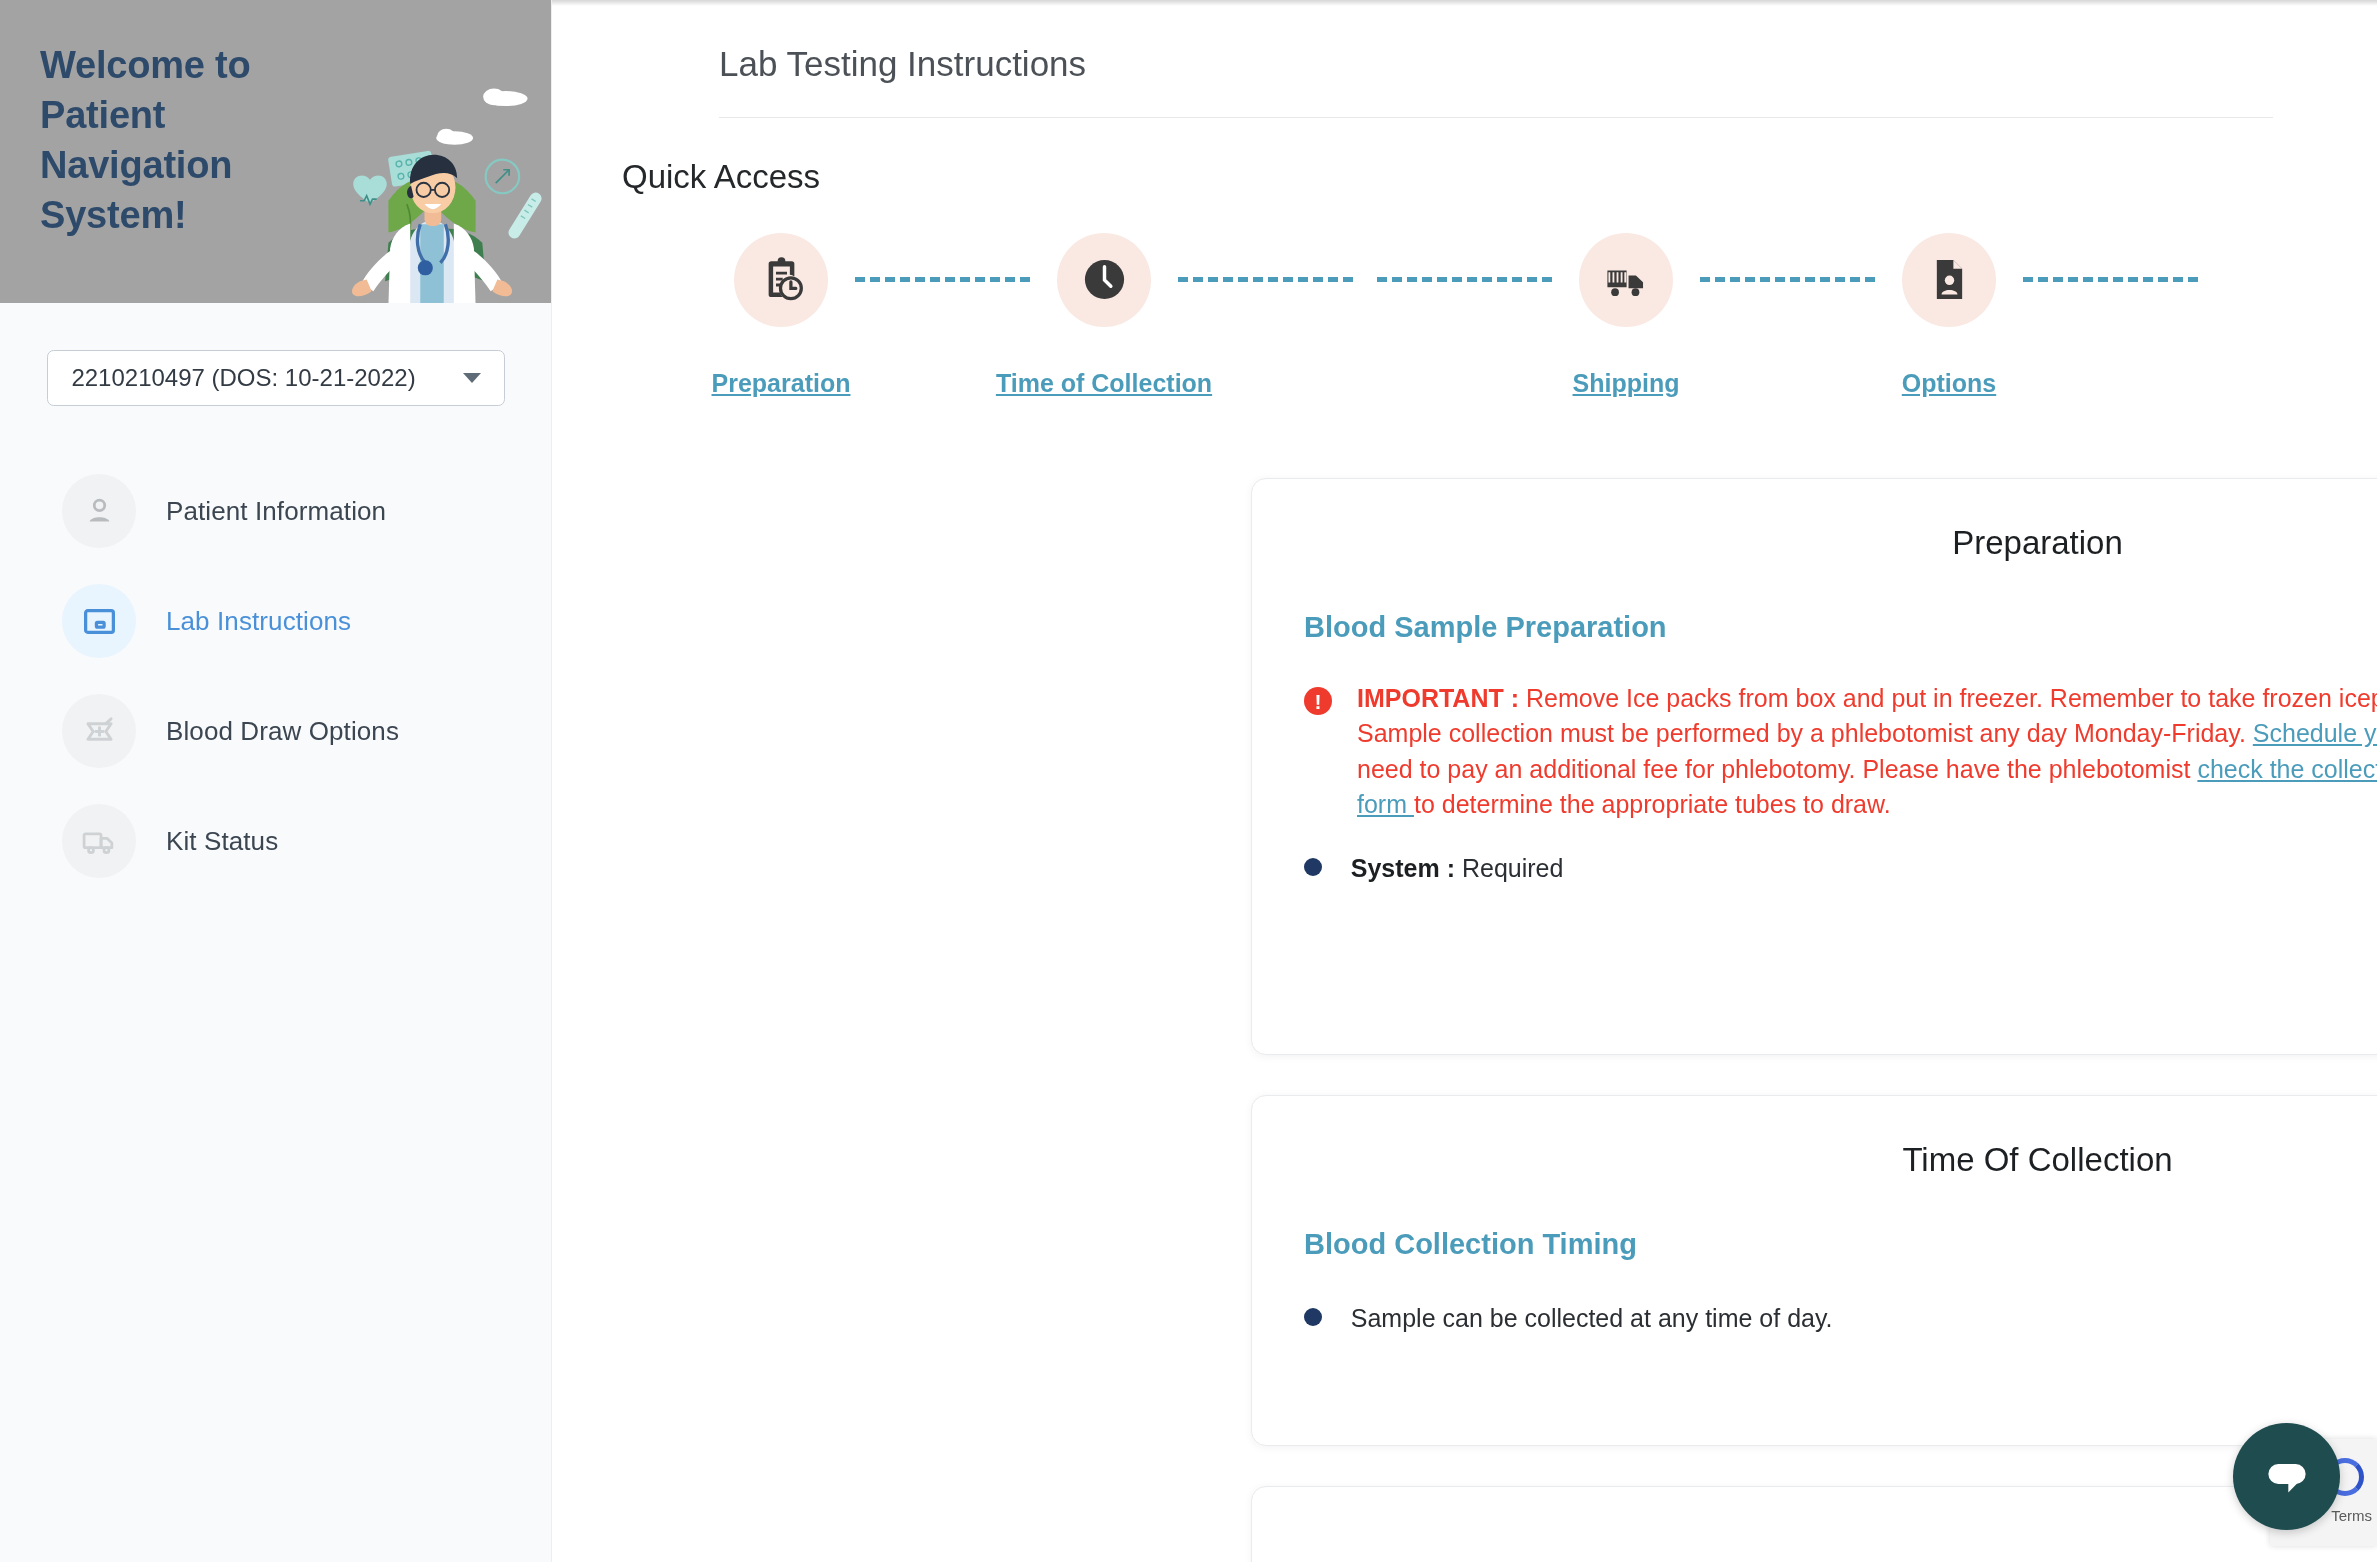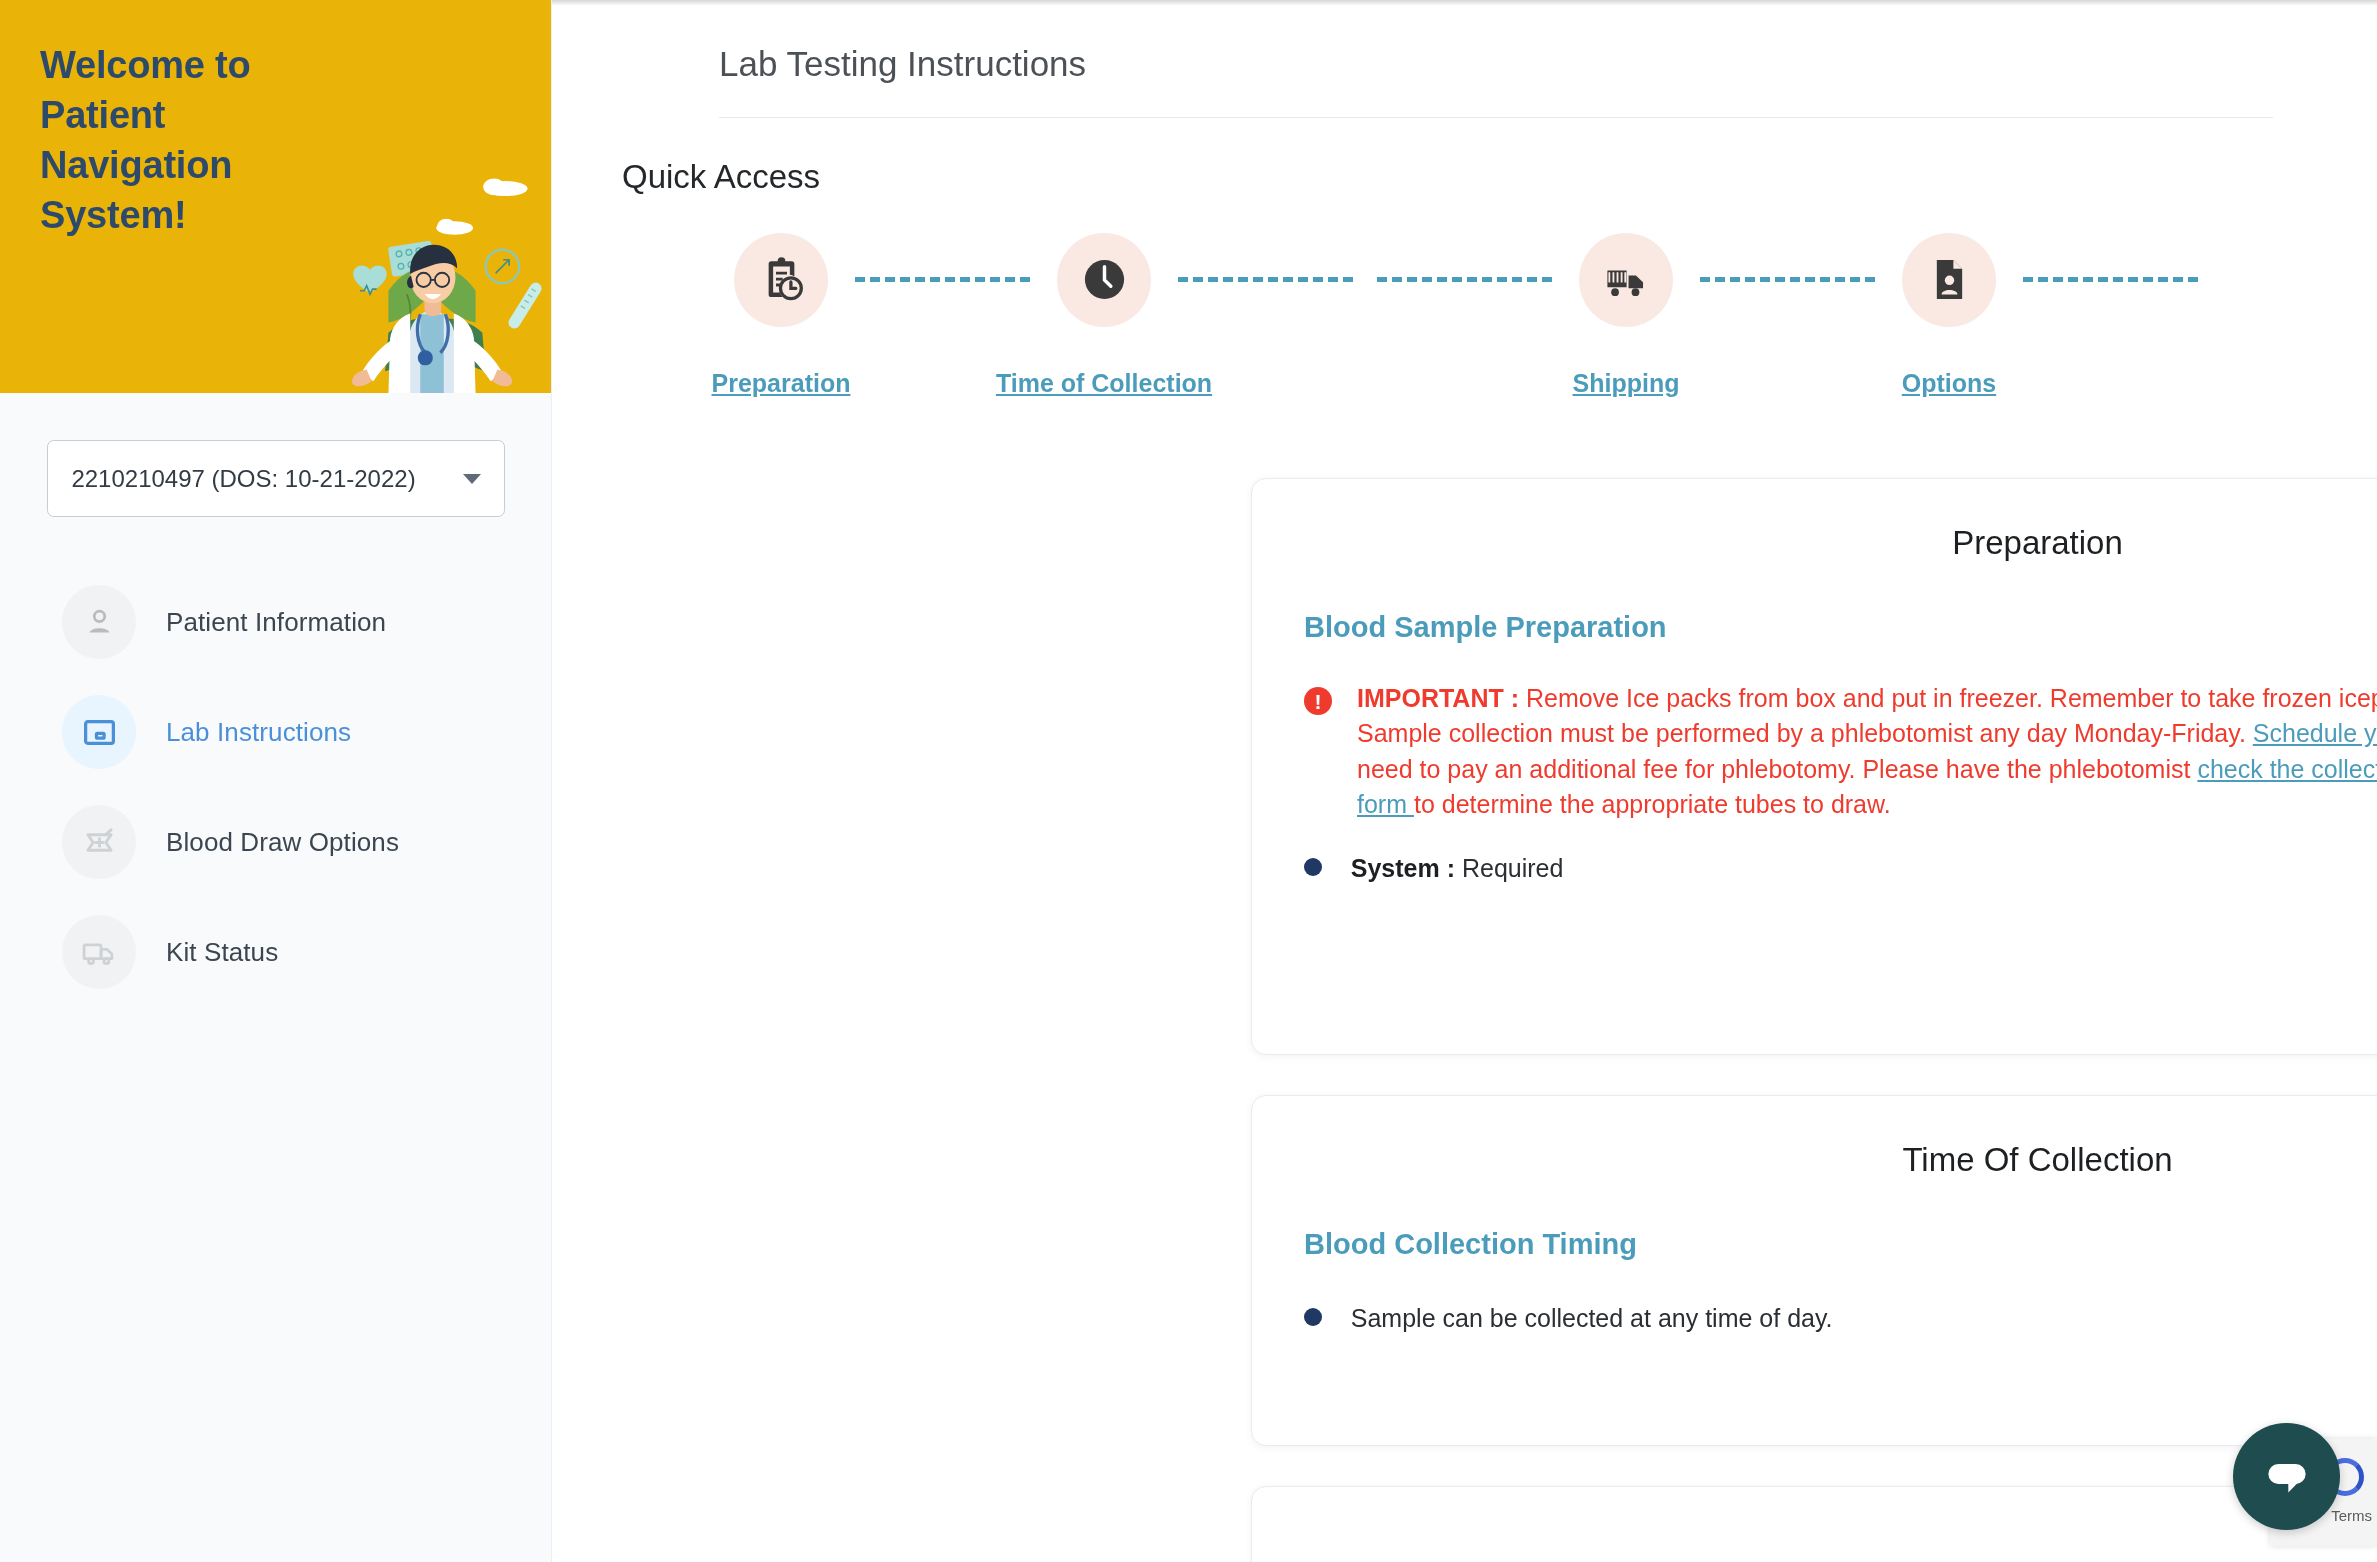--- a/index.html
+++ b/index.html
@@ -13,22 +13,22 @@
   .app { display: flex; width: 2377px; height: 1563px; position: relative; }
 
   
   .sidebar {
     width: 552px; min-width: 552px; height: 100%;
     background: #f8fafc;
     position: relative;
     border-right: 0.8px solid #eceff2;
   }
   .welcome-panel {
-    height: 393px;
-    background: #eab308;
+    height: 303px;
+    background: #a3a3a3;
     position: relative;
     overflow: hidden;
   }
   .welcome-title {
     position: absolute;
     left: 40px; top: 40px;
     width: 276px;
     font-size: 38px;
     line-height: 1.32;
     font-weight: bold;
@@ -36,21 +36,21 @@
     letter-spacing: -0.2px;
   }
   .doctor-art {
     position: absolute;
     right: 0px; bottom: 0px;
     width: 243px; height: 243px;
   }
 
   .patient-select-wrap { padding: 47px 40px 0 47px; }
   .patient-select {
-    width: 458px; height: 77px;
+    width: 458px; height: 56px;
     border: 0.8px solid #c6cdd4;
     border-radius: 6.7px;
     background: #ffffff;
     display: flex; align-items: center;
     padding: 0 23.4px;
     font-size: 24px;
     color: #333b44;
     justify-content: space-between;
   }
   .caret-down {

